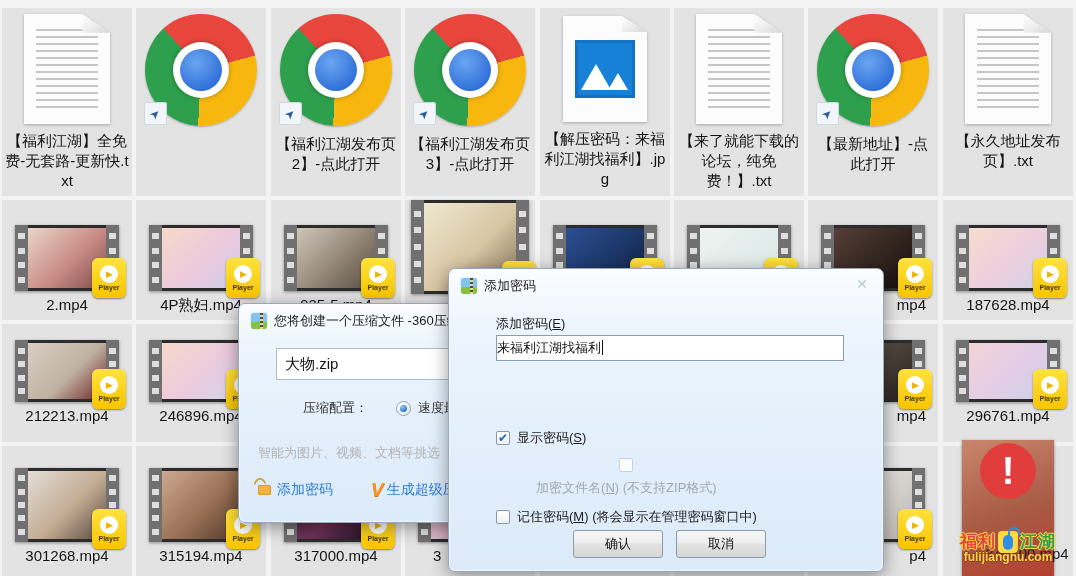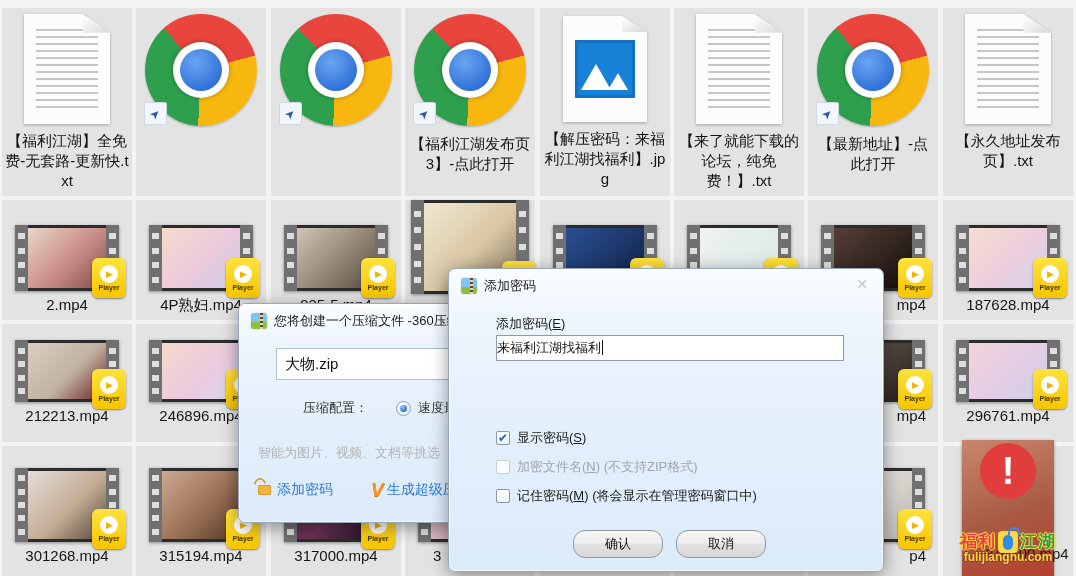--- a/index.html
+++ b/index.html
@@ -72,24 +72,24 @@
   .dlg-close{position:absolute;right:13px;top:6px;color:#b9c7d6;font-size:14px;font-weight:bold;line-height:1;padding:2px;cursor:default;}
 
   .pw-label{position:absolute;left:47px;top:46px;font-size:13px;color:#1c1c1c;}
   .u{text-decoration:underline;}
   .pw-input{position:absolute;left:47px;top:66px;width:346px;height:24px;background:#fff;border:1px solid #8a9cad;font-size:13px;line-height:24px;padding-left:0;color:#111;}
   .caret{display:inline-block;width:1px;height:15px;background:#111;vertical-align:-3px;margin-left:1px;}
 
   #cb-list{position:absolute;left:47px;top:160px;display:flex;flex-direction:column;gap:11px;}
   .cb-row{display:flex;align-items:center;gap:7px;font-size:13px;color:#1c1c1c;}
   .cb{width:14px;height:14px;box-sizing:border-box;border:1px solid #8a99a8;background:linear-gradient(#fff,#eef2f6);border-radius:2px;display:flex;align-items:center;justify-content:center;color:#1d63c2;font-size:12px;font-weight:bold;line-height:1;}
-  .cb-row.disabled{color:#9fa8b0;}
+  .cb-row.disabled{color:#9fa8b0;flex-direction:column;}
   .cb-row.disabled .cb{border-color:#c6d0d8;background:#fbfcfd;}
 
-  .btn{position:absolute;width:90px;height:28px;box-sizing:border-box;border:1px solid #8e9aa5;border-radius:12px;
+  .btn{position:absolute;width:90px;height:28px;box-sizing:border-box;border:1px solid #8e9aa5;border-radius:3px;
     background:linear-gradient(#f6f6f6,#eeeeee 45%,#e3e3e3 50%,#d6d6d6);font-size:13px;color:#111;
     display:flex;align-items:center;justify-content:center;font-family:inherit;}
   #btn-ok{left:124px;top:261px;}
   #btn-cancel{left:227px;top:261px;}
 
   .zip-input{position:absolute;left:17px;top:44px;width:366px;height:32px;box-sizing:border-box;background:#fff;border:1px solid #aebecd;font-size:15px;padding-left:8px;color:#111;font-family:inherit;margin-left:20px;}
   .cfg-row{position:absolute;left:19px;top:95px;display:flex;align-items:center;font-size:13px;color:#333;}
   .cfg-row .cfg-lbl{margin-right:28px;margin-left:45px;}
   .radio{width:15px;height:15px;box-sizing:border-box;border-radius:50%;border:1px solid #8fa3b5;background:radial-gradient(circle at 35% 30%,#fff,#dfe8f0);position:relative;margin-right:7px;}
   .radio::after{content:"";position:absolute;inset:3px;border-radius:50%;background:radial-gradient(circle at 35% 30%,#8fc6f7,#2a72c8 75%);}
@@ -123,20 +123,21 @@
           </div>
         </div>
       </div>
       <div class="tile" style="left: 271px; top: 8px; width: 130px; height: 188px;">
         <div class="chromewrap">
           <div class="chrome"></div>
           <div class="lnk">
             <span>➤</span>
           </div>
         </div>
+        <div class="icon-label">【福利江湖发布页2】-点此打开</div>
       </div>
       <div class="tile" style="left: 405px; top: 8px; width: 130px; height: 188px;">
         <div class="chromewrap">
           <div class="chrome"></div>
           <div class="lnk">
             <span>➤</span>
           </div>
         </div>
         <div class="icon-label">【福利江湖发布页3】-点此打开</div>
       </div>

